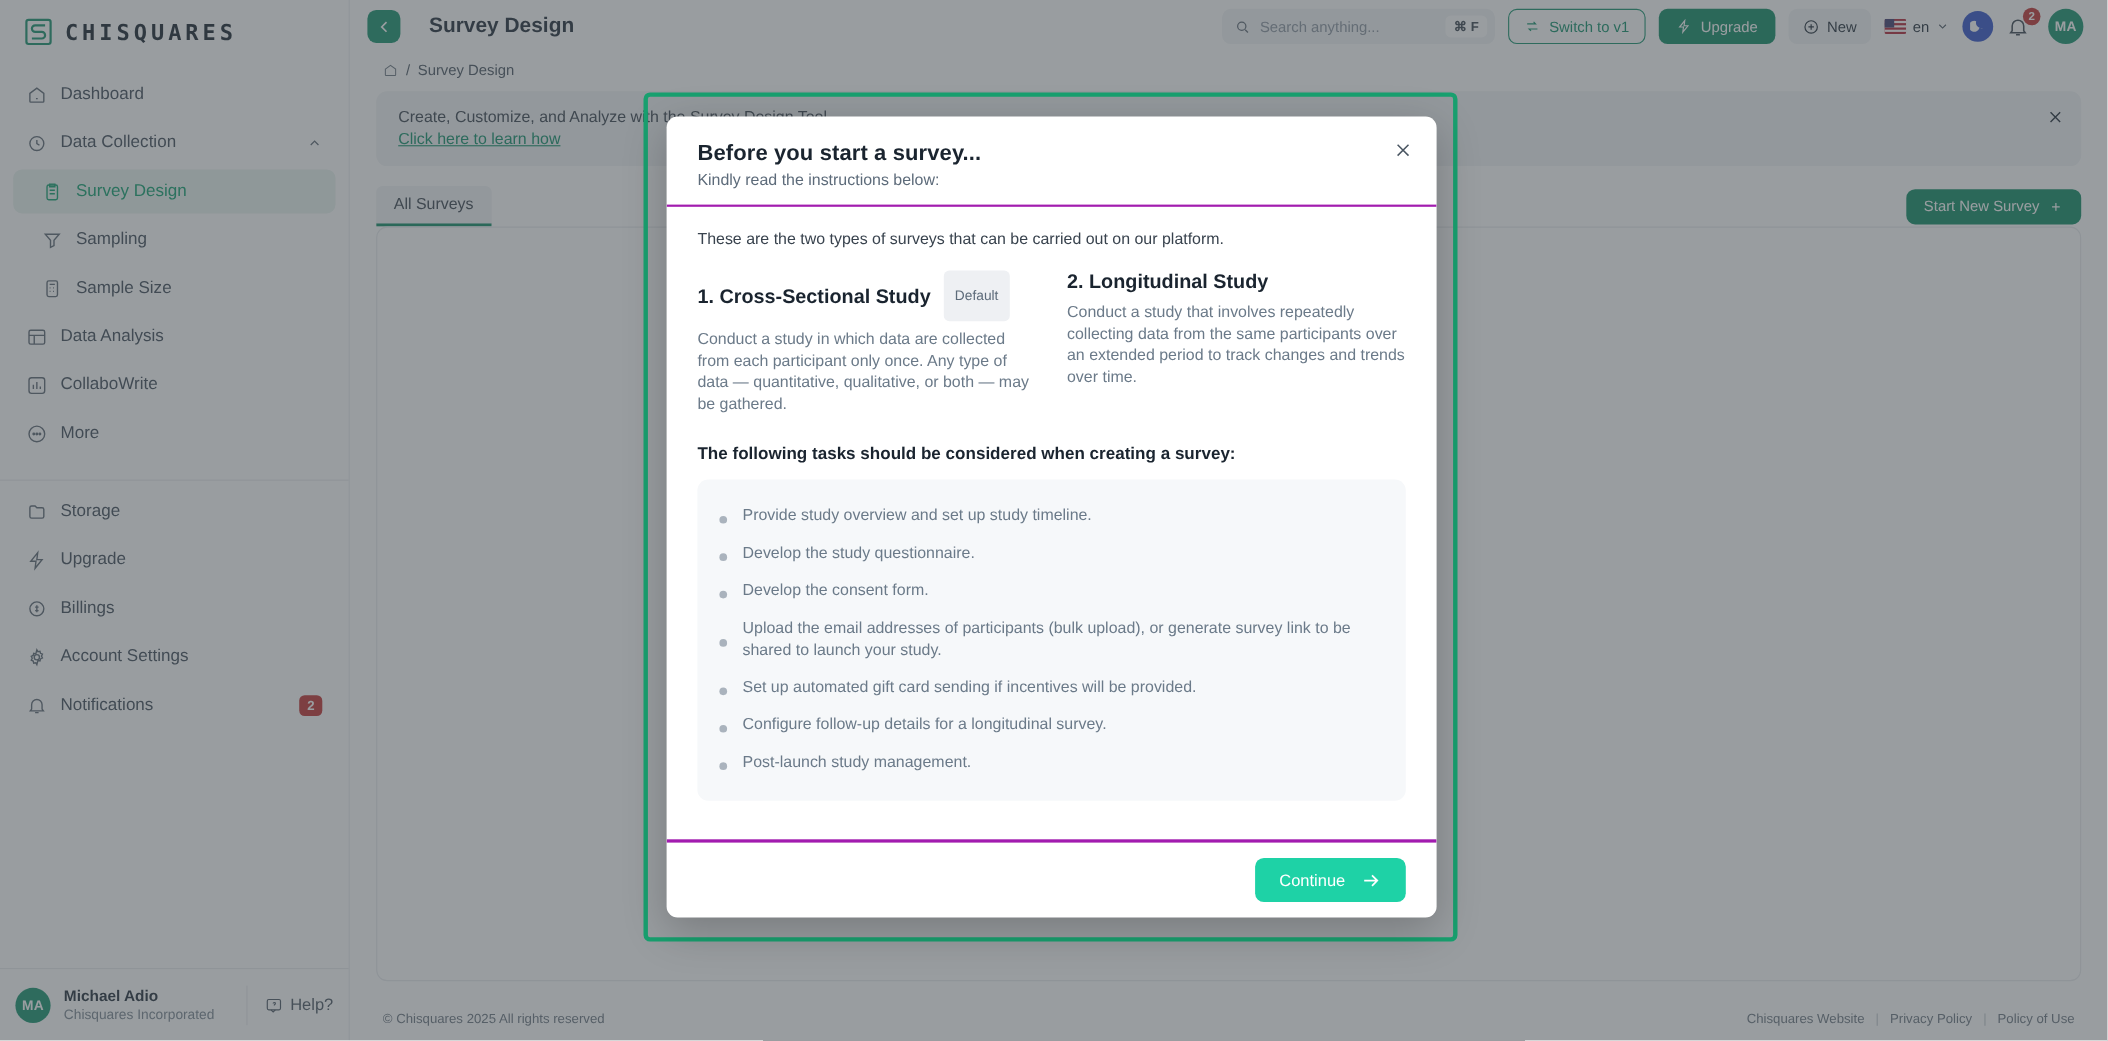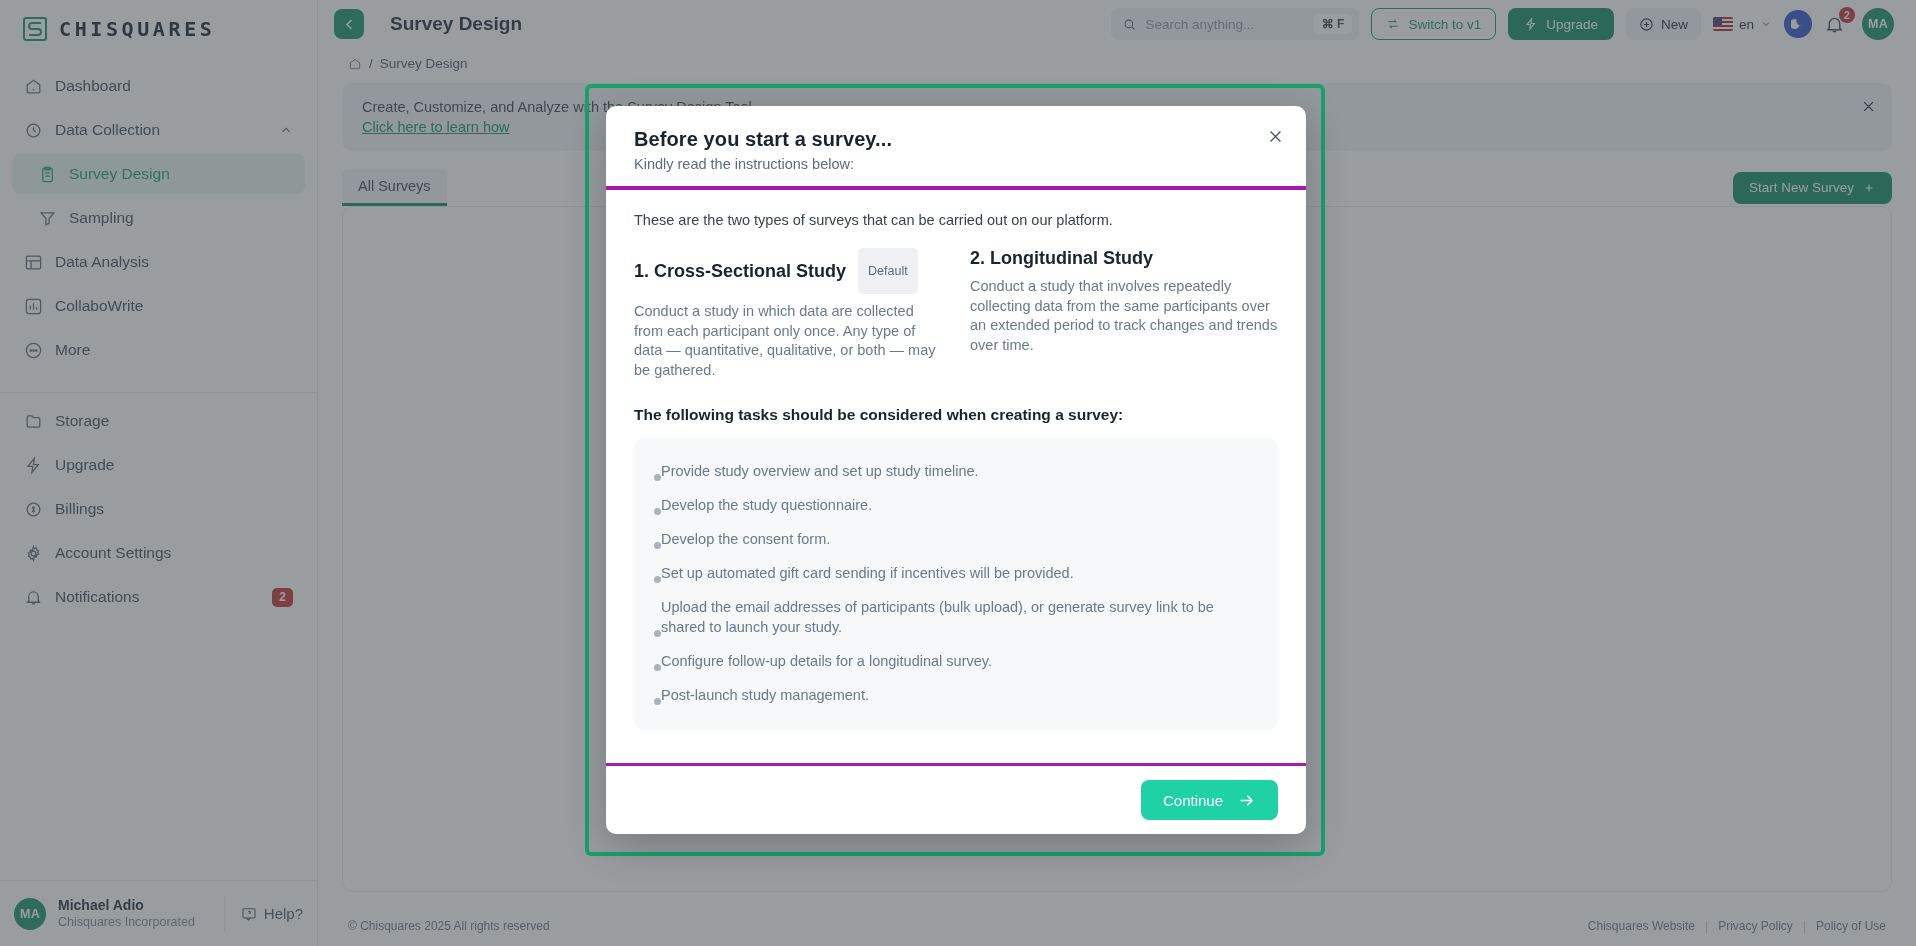--- a/index.html
+++ b/index.html
@@ -153,37 +153,37 @@
     position: absolute; left: 585px; top: 84px; width: 740px; height: 772px;
     border: 4px solid #18a06f; border-radius: 6px; pointer-events: none;
   }
 
   
   #modal {
     position: absolute; left: 606px; top: 106px; width: 700px; height: 728px;
     background: #fff; border-radius: 10px; box-shadow: 0 12px 40px rgba(0,0,0,.22);
     display: flex; flex-direction: column; overflow: hidden;
   }
-  .modal-head { padding: 22px 16px 14px 28px; border-bottom: 4px solid #a21caf; position: relative; }
+  .modal-head { padding: 22px 16px 14px 28px; border-bottom: 2px solid #a21caf; position: relative; }
   .modal-title { font-size: 20px; font-weight: 600; color: #1a242f; letter-spacing: .1px; }
   .modal-sub { font-size: 14.5px; color: #5d6b7a; margin-top: 5px; }
   .modal-close { position: absolute; right: 22px; top: 22px; width: 17px; height: 17px; color: #4a5662; cursor: pointer; }
   .modal-body { flex: 1 1 auto; padding: 22px 28px 10px 28px; overflow: hidden; }
   .intro { font-size: 14.5px; color: #39434e; margin-bottom: 20px; }
   .cols { display: flex; gap: 28px; }
   .col { flex: 1 1 0; min-width: 0; }
   .col-head { display: flex; align-items: center; gap: 12px; margin-bottom: 8px; }
   .col-title { font-size: 18px; font-weight: 600; color: #1a242f; white-space: nowrap; }
   .chip-default {
     background: #eef0f3; color: #5d6b7a; font-size: 12.5px; border-radius: 5px; padding: 16px 10px;
   }
   .col-desc { font-size: 14.5px; color: #6b7a89; line-height: 1.35; }
   .tasks-head { font-size: 15.5px; font-weight: 600; color: #1a242f; margin: 26px 0 14px 0; }
   .tasks-panel { background: #f6f8fa; border-radius: 10px; padding: 16px 20px 18px 20px; }
-  .task { display: flex; padding: 7px 0; align-items: flex-end; }
+  .task { display: flex; gap: 14px; padding: 7px 0; align-items: center; }
   .task .dot {
     width: 7px; height: 7px; border-radius: 50%; background: #aab3bd; flex: 0 0 7px; margin-top: 7px;
   }
   .task-text { font-size: 14.5px; color: #6b7a89; line-height: 1.38; }
   .modal-foot {
     border-top: 3px solid #a21caf; padding: 14px 28px; display: flex; justify-content: flex-end;
   }
   .continue-btn {
     background: #1ed2a6; color: #fff; border-radius: 8px; height: 40px;
     display: flex; align-items: center; gap: 14px; padding: 0 22px; font-size: 15px;
@@ -248,20 +248,29 @@
 
         <div class="nav-item sub">
           <span class="ico">
             <svg viewBox="0 0 24 24" fill="none" stroke="currentColor" stroke-width="1.6">
                 <path d="M4 5h16l-6 7v6l-4 2v-8z"></path>
               </svg>
           </span>
           <span>Sampling</span>
         </div>
 
+        <div class="nav-item sub">
+          <span class="ico">
+            <svg viewBox="0 0 24 24" fill="none" stroke="currentColor" stroke-width="1.6">
+                <rect x="6" y="3" width="12" height="18" rx="2"></rect>
+                <path d="M9 7h6M9 11h1M13 11h1M9 15h1M13 15h1"></path>
+              </svg>
+          </span>
+          <span>Sample Size</span>
+        </div>
 
         <div class="nav-item">
           <span class="ico">
             <svg viewBox="0 0 24 24" fill="none" stroke="currentColor" stroke-width="1.6">
                 <rect x="3" y="4" width="18" height="16" rx="2"></rect>
                 <path d="M3 10h18M9 10v10"></path>
               </svg>
           </span>
           <span>Data Analysis</span>
         </div>
@@ -540,25 +549,25 @@
         <div class="task">
           <span class="dot"></span>
           <span class="task-text">Develop the study questionnaire.</span>
         </div>
         <div class="task">
           <span class="dot"></span>
           <span class="task-text">Develop the consent form.</span>
         </div>
         <div class="task">
           <span class="dot"></span>
+          <span class="task-text">Upload the email addresses of participants (bulk upload), or generate survey link to be shared to launch your study.</span>
+        </div>
+        <div class="task">
+          <span class="dot"></span>
           <span class="task-text">Set up automated gift card sending if incentives will be provided.</span>
-        </div>
-        <div class="task">
-          <span class="dot"></span>
-          <span class="task-text">Upload the email addresses of participants (bulk upload), or generate survey link to be shared to launch your study.</span>
         </div>
         <div class="task">
           <span class="dot"></span>
           <span class="task-text">Configure follow-up details for a longitudinal survey.</span>
         </div>
         <div class="task">
           <span class="dot"></span>
           <span class="task-text">Post-launch study management.</span>
         </div>
       </div>

